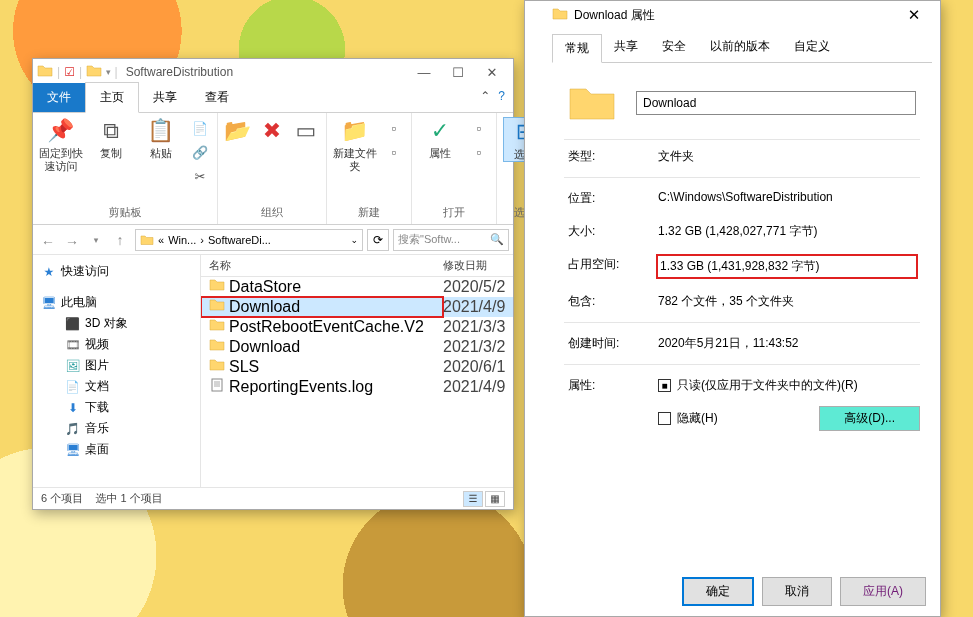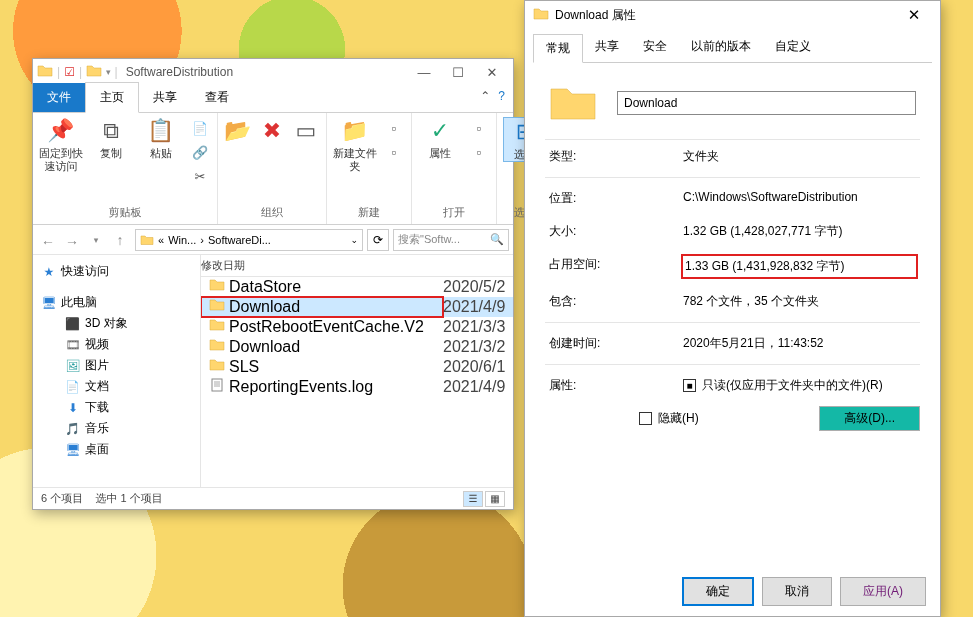--- a/index.html
+++ b/index.html
@@ -59,40 +59,40 @@
 .list-row { display: flex; font-size: 16px; height: 20px; align-items: center; cursor: pointer; }
 .list-row .col1 { width: 242px; padding-left: 8px; display: flex; align-items: center; gap: 4px; }
 .list-row .col2 { flex: 1; color: #444; white-space: nowrap; overflow: hidden; }
 .list-row.selected { background: #cce8ff; }
 .list-row.highlighted .col1 { outline: 2px solid #e02020; outline-offset: -1px; }
 .status-bar { height: 22px; border-top: 1px solid #e5e5e5; display: flex; align-items: center; font-size: 11px; padding: 0 8px; color: #444; justify-content: space-between; }
 .status-bar .view-switch { display: flex; gap: 2px; }
 .status-bar .view-switch span { width: 20px; height: 16px; border: 1px solid #ccc; display: flex; align-items: center; justify-content: center; font-size: 10px; cursor: pointer; }
 
 
-.props { left: 524px; top: 0; width: 417px; height: 617px; }
+.props { left: 524px; top: 0; width: 417px; height: 617px; padding-left: 19px; }
 .props-titlebar { height: 28px; display: flex; align-items: center; padding: 0 8px; font-size: 12px; }
 .props-titlebar .ico { margin-right: 6px; color: #f0c850; }
 .props-titlebar .title { flex: 1; }
 .props-titlebar .close { width: 36px; text-align: center; font-size: 15px; cursor: pointer; }
 .props-tabs { display: flex; font-size: 12px; border-bottom: 1px solid #ccc; margin: 4px 8px 0 8px; text-align: center; }
 .props-tabs .ptab { padding: 5px 12px; cursor: pointer; }
 .props-tabs .ptab.active { border: 1px solid #ccc; border-bottom: 1px solid #fff; position: relative; top: 1px; background: #fff; }
 .props-body { padding: 12px 20px; font-size: 12px; }
 .props-header { display: flex; align-items: center; gap: 20px; padding: 8px 4px 16px 4px; border-bottom: 1px solid #e5e5e5; }
 .props-header .big-folder { width: 48px; height: 40px; }
 .props-header input { flex: 1; border: 1px solid #888; padding: 4px 6px; font-size: 12px; }
-.prop-row { display: flex; padding: 8px 4px; gap: 44px; }
+.prop-row { display: flex; padding: 8px 4px; }
 .prop-row .k { width: 90px; }
 .prop-row .v { flex: 1; }
 .prop-sep { border-top: 1px solid #e5e5e5; margin: 4px 0; }
 .highlight-box { border: 2px solid #e02020; padding: 2px; margin: -2px; }
 .checkbox-row { display: flex; align-items: center; gap: 6px; padding: 4px 0 4px 94px; }
 .checkbox { width: 13px; height: 13px; border: 1px solid #333; display: inline-flex; align-items: center; justify-content: center; font-size: 10px; }
-.adv-btn { margin-left: auto; border: 1px solid #adadad; background: #14b8a6; padding: 3px 24px; font-size: 12px; cursor: pointer; }
+.adv-btn { margin-left: auto; border: 1px solid #adadad; background: #5eead4; padding: 3px 24px; font-size: 12px; cursor: pointer; }
 .props-footer { position: absolute; bottom: 10px; right: 14px; display: flex; gap: 8px; }
 .props-footer button { border: 1px solid #adadad; background: #e1e1e1; padding: 4px 22px; font-size: 12px; cursor: pointer; }
 .props-footer button.primary { border: 2px solid #0078d7; }
 .props-footer button:disabled { color: #701a75; }
 
 .folder-svg { fill: #ffd66e; stroke: #d9a93a; stroke-width: .5; }
 </style>
 </head>
 <body>
 
@@ -265,20 +265,21 @@
           <span class="ico" style="color:#2a7fd4">🎵</span>
           <span>音乐</span>
         </div>
       <div class="tree-item child">
           <span class="ico" style="color:#2a7fd4">🖥</span>
           <span>桌面</span>
         </div>
     </div>
     <div class="list">
       <div class="list-header">
+        <div class="col1">名称</div>
         <div class="col2">修改日期</div>
       </div>
       <div id="file-rows">
           <div class="list-row">
             <div class="col1">
               <span><svg width="16" height="16">
                   <path class="folder-svg" d="M1 3h5l2 2h7v8H1z"></path>
                 </svg></span>
               <span>DataStore</span>
             </div>

